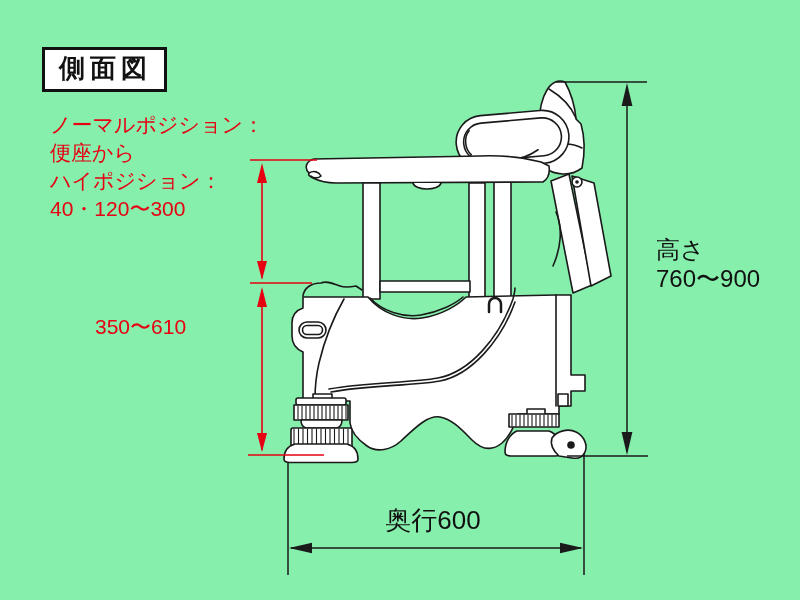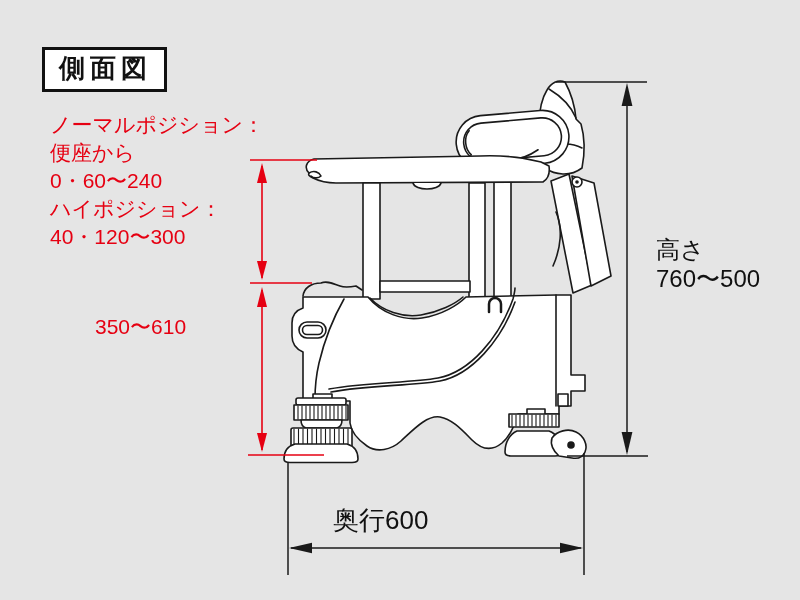--- a/index.html
+++ b/index.html
@@ -1,36 +1,36 @@
 <!DOCTYPE html>
 <html style="--red: #e60012; --ink: #1a1a1a;"><head>
 <meta charset="utf-8">
 <style>
   :root{ --red:#e60012; --ink:#1a1a1a; }
   html,body{margin:0;padding:0;}
   body{
     width:800px;height:600px;background:#fff;overflow:hidden;
     font-family:"Liberation Sans","DejaVu Sans",sans-serif;color:var(--ink);
   }
-  #stage{position:relative;width:800px;height:600px;background:#e5e5e5;}
+  #stage{position:relative;width:800px;height:600px;background:#86efac;}
   #art{position:absolute;left:0;top:0;}
   .ink{stroke:var(--ink);}
   .inkfill{fill:var(--ink);}
   .red-stroke{stroke:var(--red);}
   .red-fill{fill:var(--red);}
   .txt{position:absolute;white-space:nowrap;}
   #title-box{
     left:42px;top:47px;border:3px solid #111;padding:1px 12px 3px 14px;
     font-size:26px;font-weight:bold;letter-spacing:5px;color:#111;background:#fff;
   }
   .red-note{color:var(--red);font-size:21px;line-height:28px;}
   #note-seat-from{left:50px;top:111px;}
   #note-seat-height{left:95px;top:313px;}
   #height-note{left:656px;top:235px;font-size:24px;line-height:29px;color:#111;}
-  #depth-note{left:333px;top:503px;width:200px;font-size:26px;color:#111;}
+  #depth-note{left:333px;top:503px;width:200px;text-align:center;font-size:26px;color:#111;}
   .ln{display:block;}
 </style>
 </head>
 <body>
 
 <div id="stage">
 
   <svg id="art" width="800" height="600" viewBox="0 0 800 600">
 
     <g class="ink" fill="none" stroke-width="1.6" stroke-linecap="round" stroke-linejoin="round">
@@ -147,28 +147,27 @@
       <polygon class="red-fill" stroke="none" points="262,287 257,307 267,307"></polygon>
       <polygon class="red-fill" stroke="none" points="262,452 257,433 267,433"></polygon>
     </g>
   </svg>
 
   <div id="title-box" class="txt">側面図</div>
 
   <div id="note-seat-from" class="txt red-note">
     <span class="ln">ノーマルポジション：</span>
     <span class="ln">便座から</span>
-    <span class="ln">0・60〜240</span>
     <span class="ln">ハイポジション：</span>
     <span class="ln">40・120〜300</span>
   </div>
 
   <div id="note-seat-height" class="txt red-note">
     <span class="ln">350〜610</span>
   </div>
 
   <div id="height-note" class="txt">
     <span class="ln">高さ</span>
-    <span class="ln">760〜500</span>
+    <span class="ln">760〜900</span>
   </div>
 
   <div id="depth-note" class="txt">奥行600</div>
 </div>
 
 </body></html>

